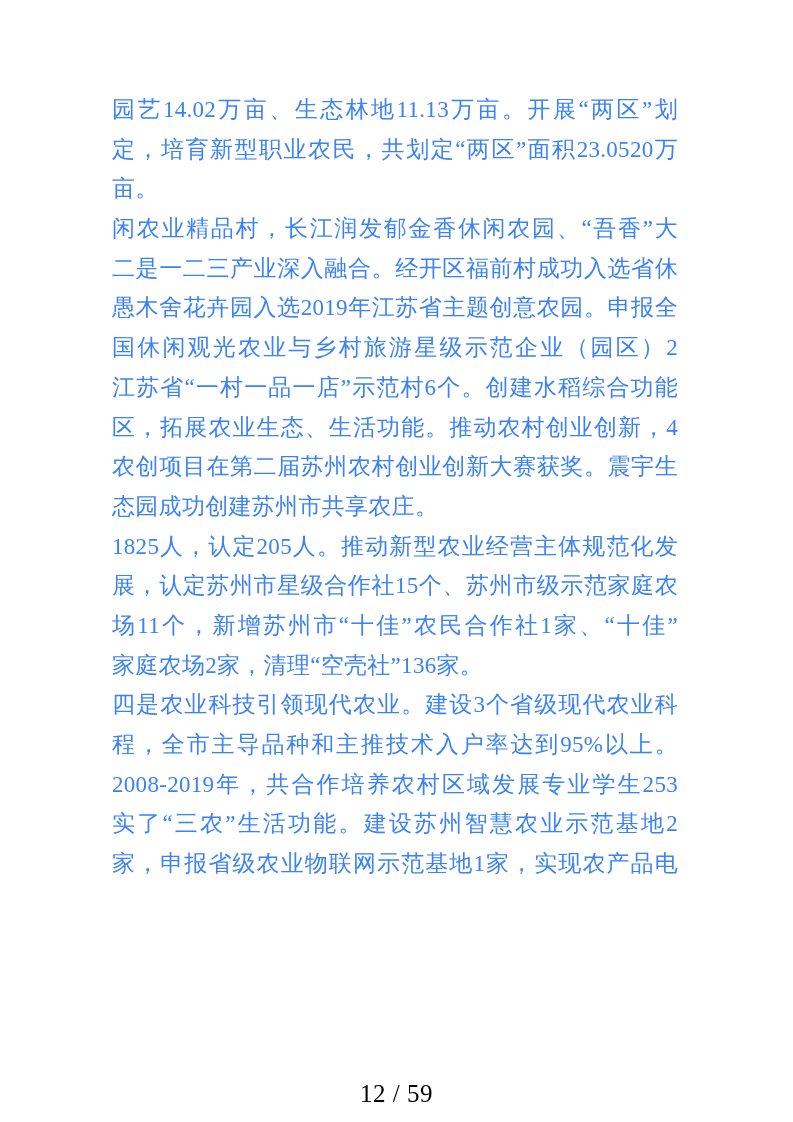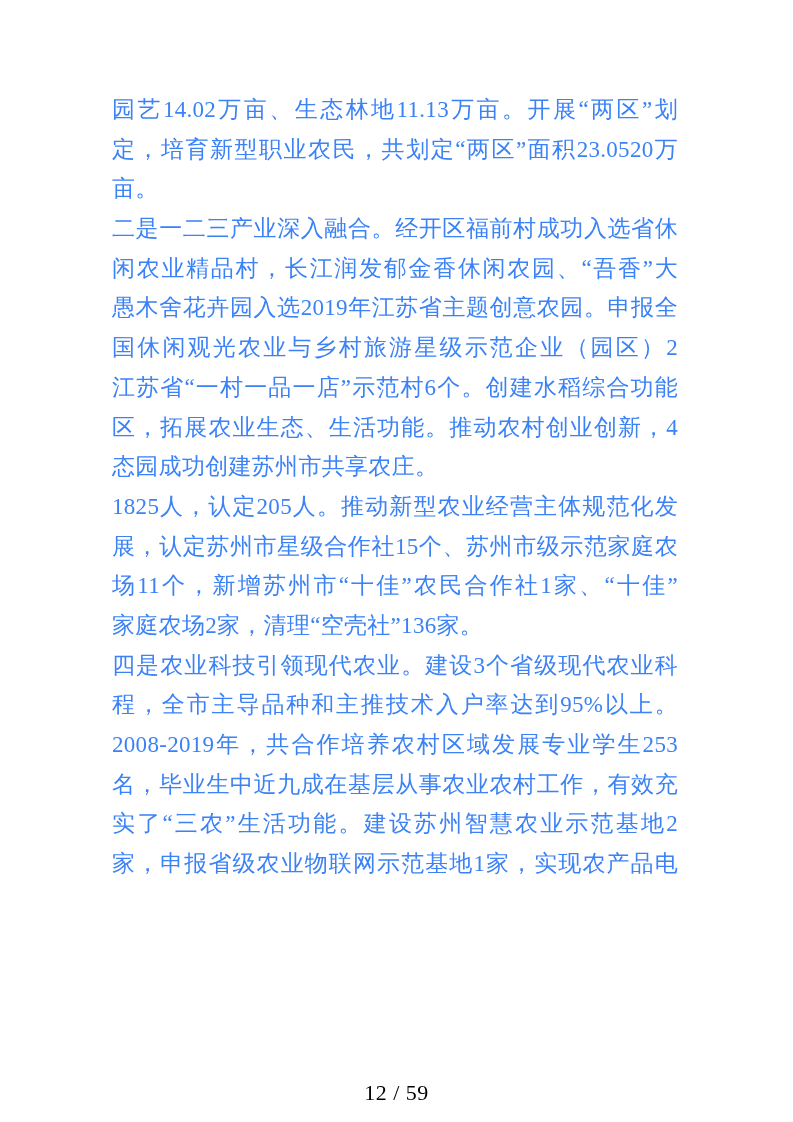--- a/index.html
+++ b/index.html
@@ -43,59 +43,59 @@
   }
   .text-line.para-end {
     text-align-last: left;
   }
   .footer {
     position: absolute;
     left: 0;
     top: 1080px;
     width: 793px;
     text-align: center;
-    font-size: 22px;
+    font-size: 25px;
     color: #000000;
     letter-spacing: 0.5px;
   }
 </style>
 </head>
 <body>
 
 <div class="page">
   <div class="text-block">
 
     <div class="paragraph">
       <div class="text-line">园艺14.02万亩、生态林地11.13万亩。开展“两区”划</div>
       <div class="text-line">定，培育新型职业农民，共划定“两区”面积23.0520万</div>
       <div class="text-line para-end">亩。</div>
     </div>
 
     <div class="paragraph">
+      <div class="text-line">闲农业精品村，长江润发郁金香休闲农园、“吾香”大</div>
       <div class="text-line">二是一二三产业深入融合。经开区福前村成功入选省休</div>
-      <div class="text-line">闲农业精品村，长江润发郁金香休闲农园、“吾香”大</div>
       <div class="text-line">愚木舍花卉园入选2019年江苏省主题创意农园。申报全</div>
       <div class="text-line">国休闲观光农业与乡村旅游星级示范企业（园区）2个、</div>
       <div class="text-line">江苏省“一村一品一店”示范村6个。创建水稻综合功能</div>
       <div class="text-line">区，拓展农业生态、生活功能。推动农村创业创新，4个</div>
+      <div class="text-line">农创项目在第二届苏州农村创业创新大赛获奖。震宇生</div>
       <div class="text-line para-end">态园成功创建苏州市共享农庄。</div>
     </div>
 
     <div class="paragraph">
       <div class="text-line">1825人，认定205人。推动新型农业经营主体规范化发</div>
       <div class="text-line">展，认定苏州市星级合作社15个、苏州市级示范家庭农</div>
       <div class="text-line">场11个，新增苏州市“十佳”农民合作社1家、“十佳”</div>
       <div class="text-line para-end">家庭农场2家，清理“空壳社”136家。</div>
     </div>
 
     <div class="paragraph">
       <div class="text-line">四是农业科技引领现代农业。建设3个省级现代农业科技</div>
       <div class="text-line">程，全市主导品种和主推技术入户率达到95%以上。</div>
       <div class="text-line">2008-2019年，共合作培养农村区域发展专业学生253</div>
-      <div class="text-line">名，毕业生中近九成在基层从事农业农村工作，有效充</div>
       <div class="text-line">实了“三农”生活功能。建设苏州智慧农业示范基地2</div>
       <div class="text-line">家，申报省级农业物联网示范基地1家，实现农产品电子</div>
     </div>
 
   </div>
 
   <div class="footer">12 / 59</div>
 </div>
 
 </body></html>

